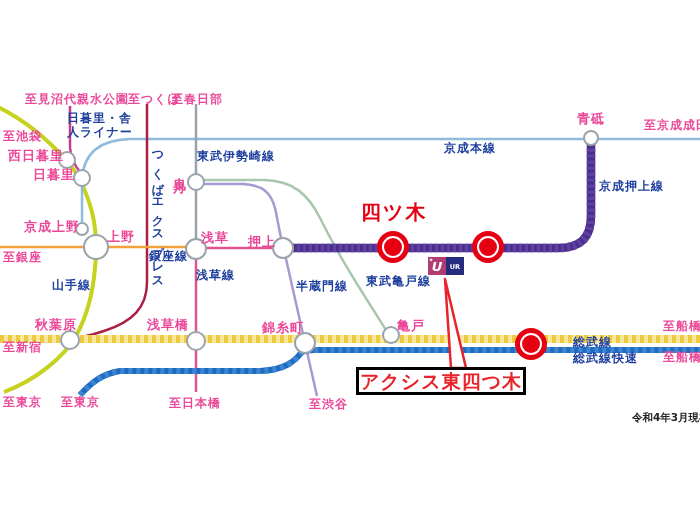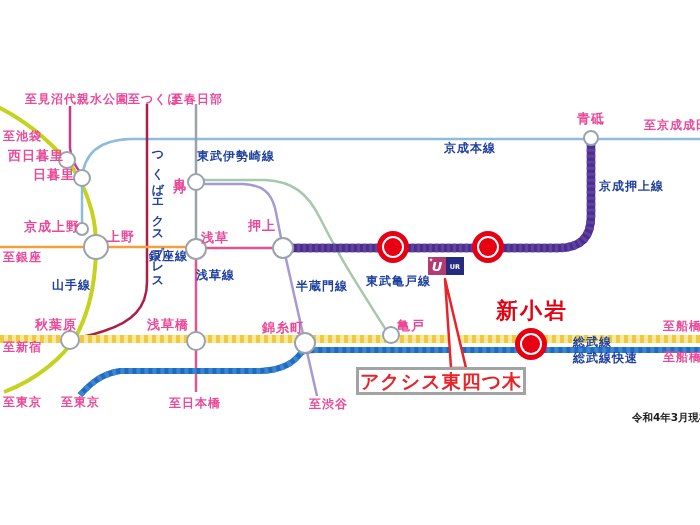--- a/index.html
+++ b/index.html
@@ -7,21 +7,21 @@
        font-family:"DejaVu Sans","Liberation Sans",sans-serif;overflow:hidden;}
   #rails{position:absolute;left:0;top:0;}
   .lb{position:absolute;font-weight:bold;font-size:13px;color:#ec4899;white-space:nowrap;letter-spacing:1px;line-height:1.15;}
   .dest{font-size:12px;}
   .line-lb{color:#1d3f9e;font-size:12px;}
   .red-lb{color:#e60012;font-size:20px;letter-spacing:2px;}
   .vert{writing-mode:vertical-rl;letter-spacing:2px;}
   .wrap{white-space:normal;width:76px;}
   .footnote{font-size:10.5px;font-weight:bold;color:#222;letter-spacing:0;}
   .callout-box{position:absolute;left:356px;top:367px;width:170px;height:28px;box-sizing:border-box;
-       border:3px solid #a3a3a3;background:#fff;color:#e8232a;font-weight:bold;font-size:19px;
+       border:3px solid #000000;background:#fff;color:#e8232a;font-weight:bold;font-size:19px;
        text-align:center;line-height:23px;letter-spacing:1px;z-index:6;}
 </style>
 </head>
 <body>
 
 <div id="map">
 
   <svg id="rails" width="700" height="525" viewBox="0 0 700 525">
 
     <path d="M -4 106 C 25 120 50 142 66 160 C 78 173 86 190 92 212 C 96 228 97 248 95 268 C 93 292 87 316 76 336 C 64 357 36 380 4 392" fill="none" stroke="#c5d21e" stroke-width="4"></path>
@@ -91,27 +91,28 @@
   <span class="lb dest" style="left:663px;top:351px">至船橋</span>
 
   <span class="lb" style="left:8px;top:149px">西日暮里</span>
   <span class="lb" style="left:33px;top:168px">日暮里</span>
   <span class="lb" style="left:24px;top:220px">京成上野</span>
   <span class="lb" style="left:107px;top:230px">上野</span>
   <span class="lb" style="left:35px;top:318px">秋葉原</span>
   <span class="lb" style="left:201px;top:231px">浅草</span>
   <span class="lb" style="left:147px;top:318px">浅草橋</span>
   <span class="lb vert" style="left:171px;top:167px">曳舟</span>
-  <span class="lb" style="left:248px;top:219px">押上</span>
+  <span class="lb" style="left:248px;top:235px">押上</span>
   <span class="lb" style="left:262px;top:321px">錦糸町</span>
   <span class="lb" style="left:397px;top:319px">亀戸</span>
   <span class="lb" style="left:577px;top:112px">青砥</span>
 
-  <span class="lb red-lb" style="left:496px;top:298px;font-size:22px">新小岩</span>
+  <span class="lb red-lb" style="left:361px;top:201px">四ツ木</span>
 
+  <span class="lb line-lb wrap" style="left:67px;top:112px">日暮里・舎人ライナー</span>
   <span class="lb line-lb vert" style="left:150px;top:143px">つくばエクスプレス</span>
   <span class="lb line-lb" style="left:197px;top:150px">東武伊勢崎線</span>
   <span class="lb line-lb" style="left:444px;top:142px">京成本線</span>
   <span class="lb line-lb" style="left:599px;top:180px">京成押上線</span>
   <span class="lb line-lb" style="left:149px;top:250px">銀座線</span>
   <span class="lb line-lb" style="left:52px;top:279px">山手線</span>
   <span class="lb line-lb" style="left:196px;top:269px">浅草線</span>
   <span class="lb line-lb" style="left:296px;top:280px">半蔵門線</span>
   <span class="lb line-lb" style="left:366px;top:275px">東武亀戸線</span>
   <span class="lb line-lb" style="left:573px;top:336px">総武線</span>

